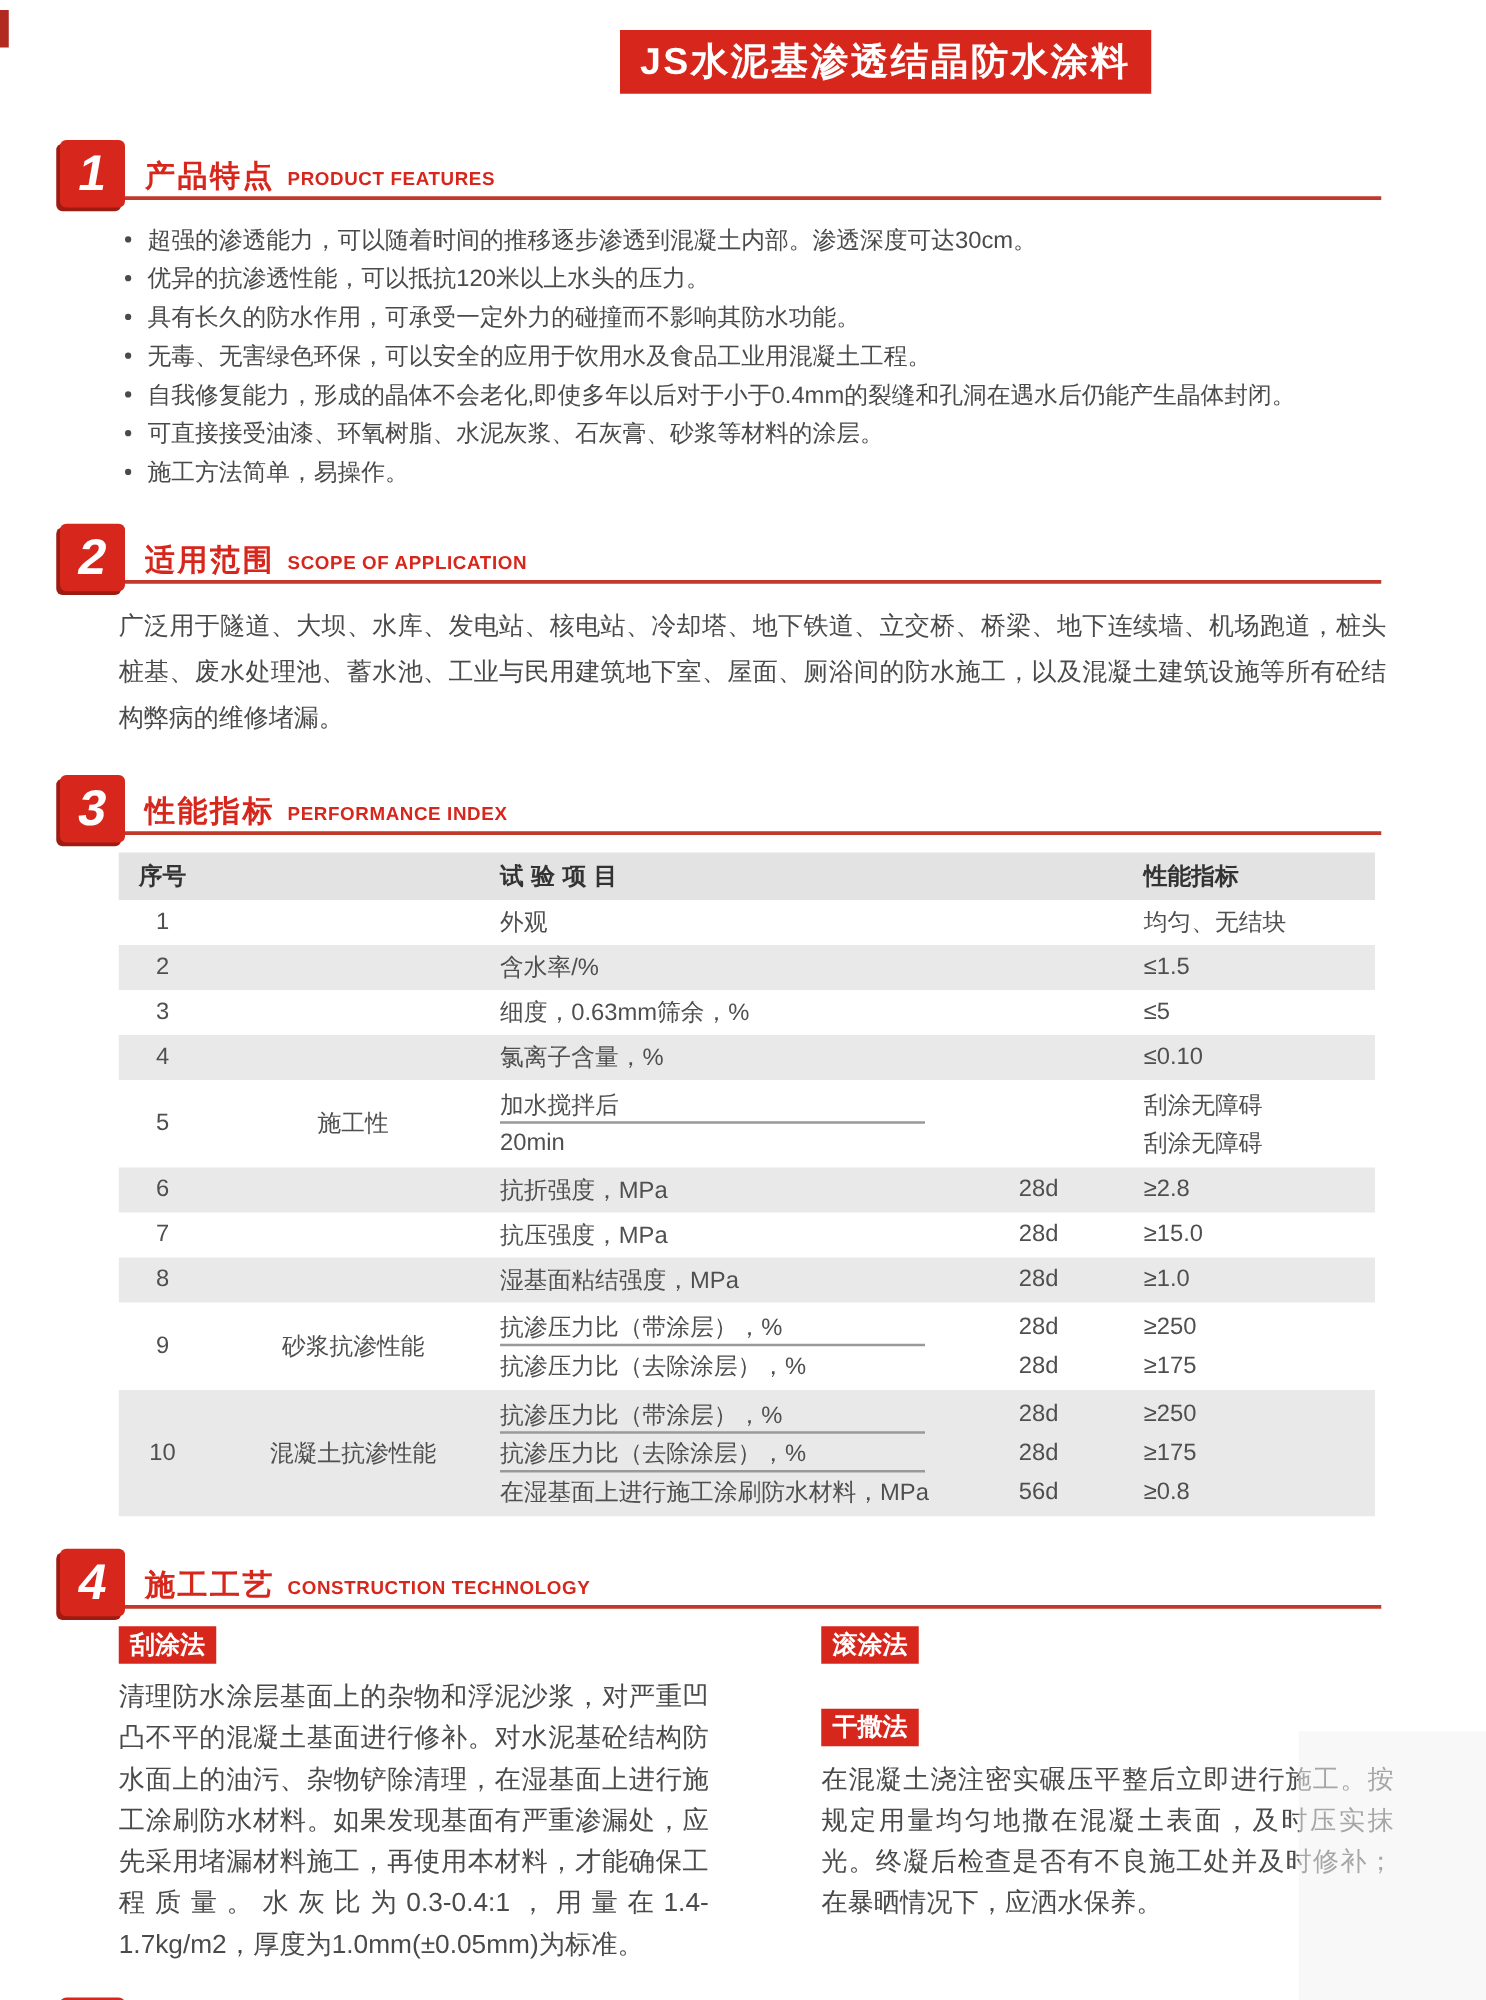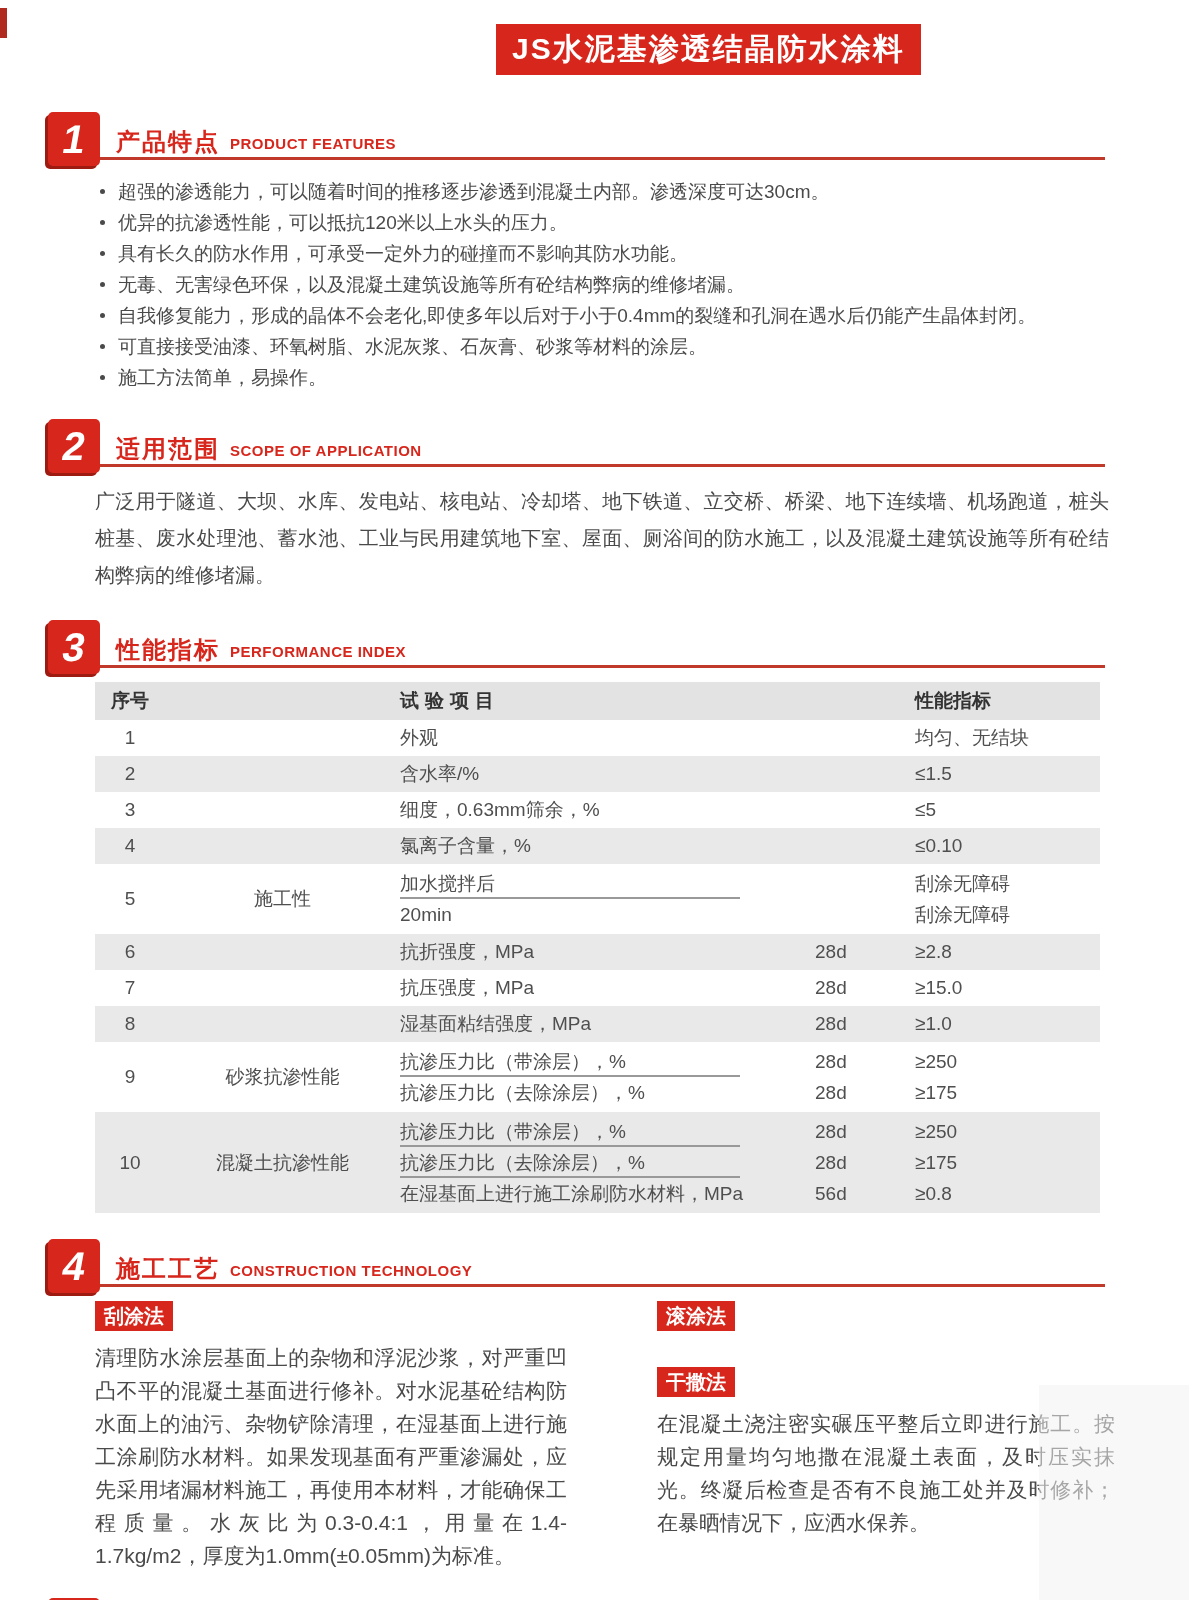--- a/index.html
+++ b/index.html
@@ -138,21 +138,21 @@
       <li>
         <span class="dot"></span>
         <span>优异的抗渗透性能，可以抵抗120米以上水头的压力。</span>
       </li>
       <li>
         <span class="dot"></span>
         <span>具有长久的防水作用，可承受一定外力的碰撞而不影响其防水功能。</span>
       </li>
       <li>
         <span class="dot"></span>
-        <span>无毒、无害绿色环保，以及混凝土建筑设施等所有砼结构弊病的维修堵漏。</span>
+        <span>无毒、无害绿色环保，可以安全的应用于饮用水及食品工业用混凝土工程。</span>
       </li>
       <li>
         <span class="dot"></span>
         <span>自我修复能力，形成的晶体不会老化,即使多年以后对于小于0.4mm的裂缝和孔洞在遇水后仍能产生晶体封闭。</span>
       </li>
       <li>
         <span class="dot"></span>
         <span>可直接接受油漆、环氧树脂、水泥灰浆、石灰膏、砂浆等材料的涂层。</span>
       </li>
       <li>

